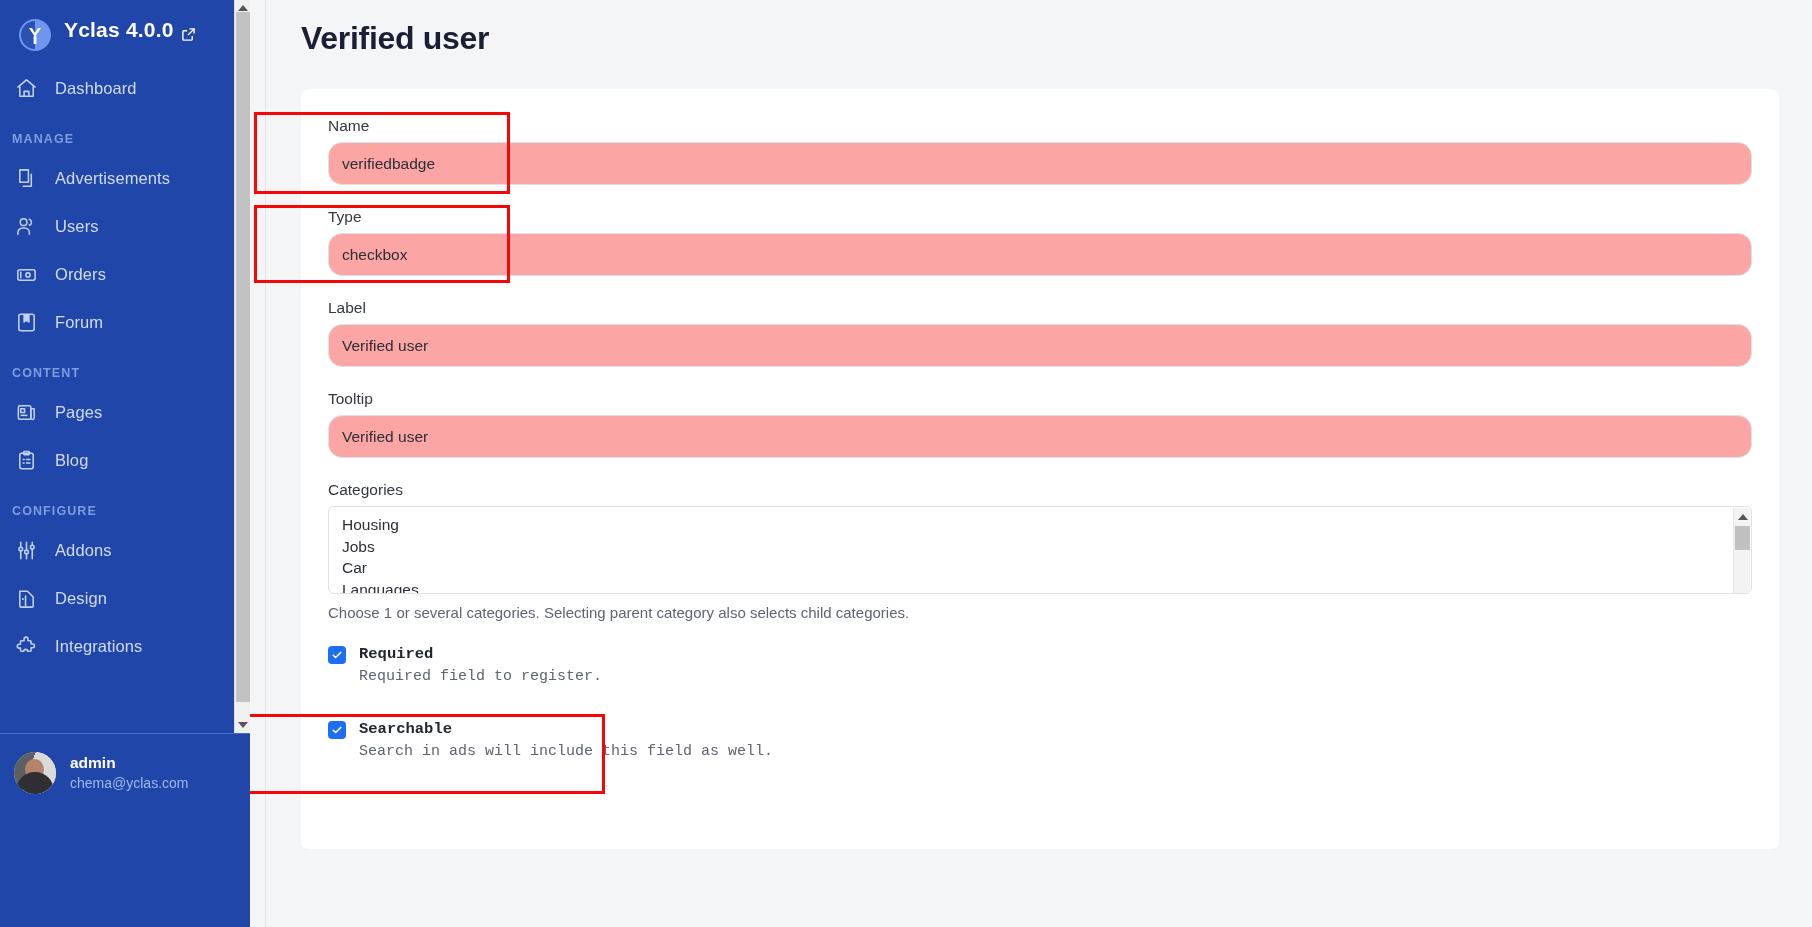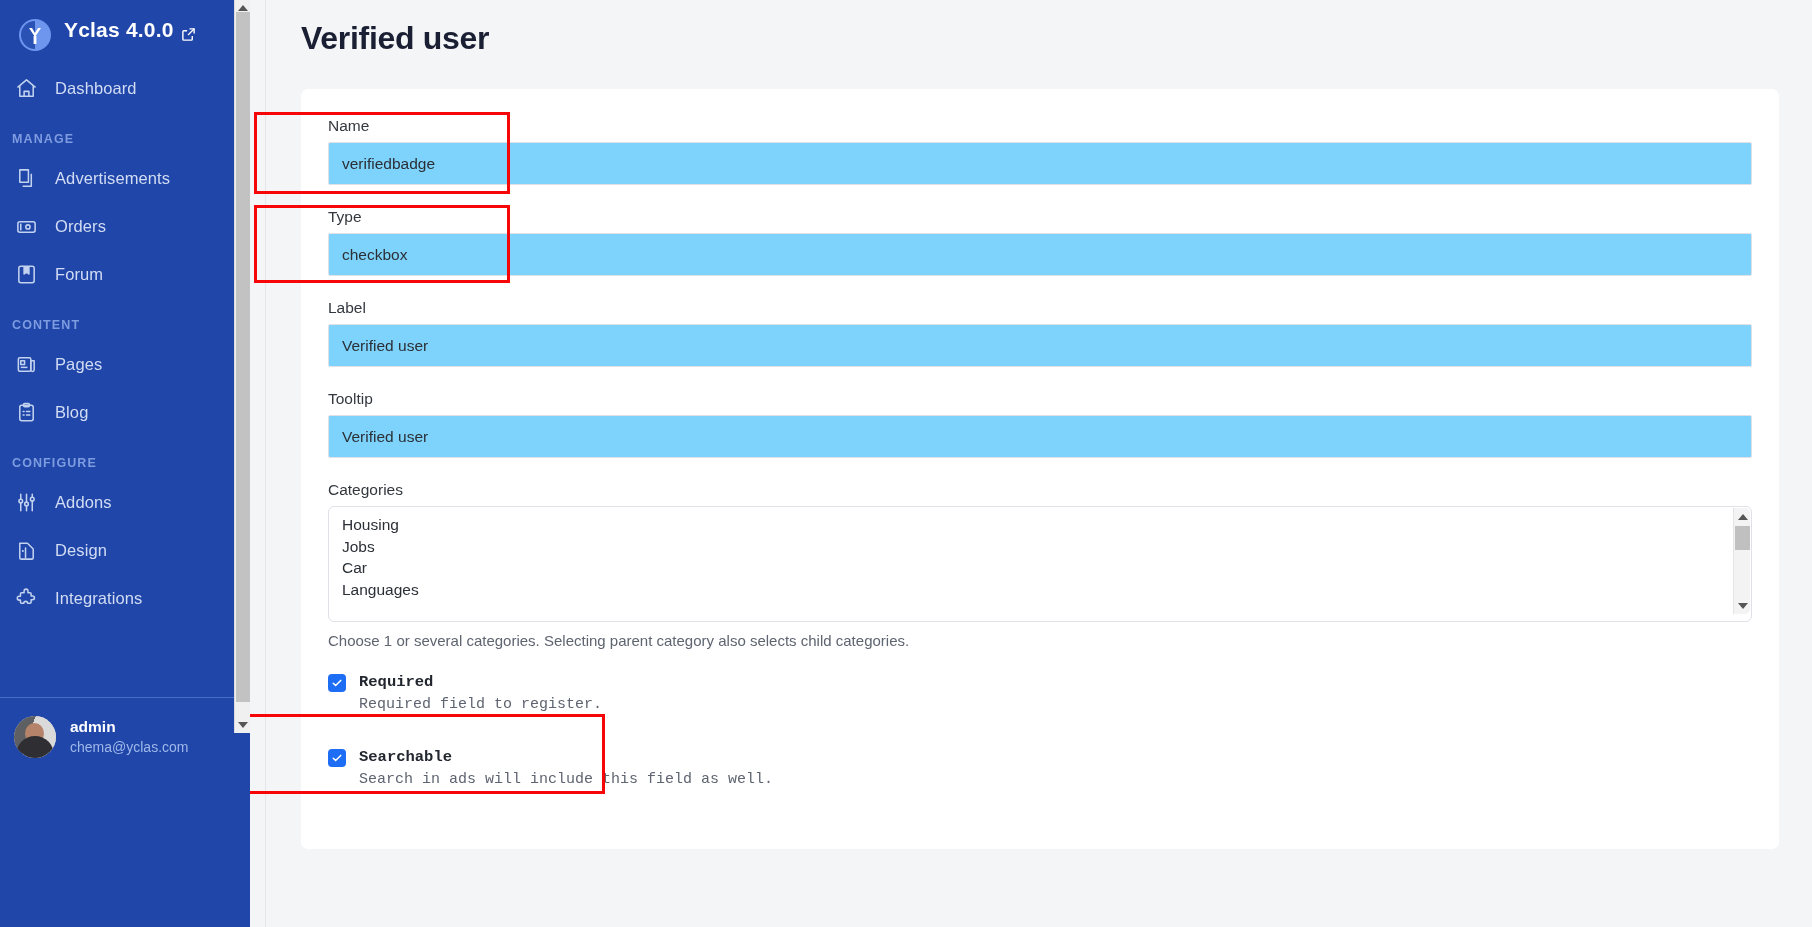--- a/index.html
+++ b/index.html
@@ -103,21 +103,21 @@
     display: flex; align-items: center; justify-content: center;
   }
   .sb-arrow.up { top: 0; }
   .sb-arrow.down { bottom: 0; }
   .tri { width: 0; height: 0; }
   .tri.up { border-left: 5px solid transparent; border-right: 5px solid transparent; border-bottom: 6px solid #555; }
   .tri.down { border-left: 5px solid transparent; border-right: 5px solid transparent; border-top: 6px solid #555; }
 
   
   .user-box {
-    height: 230px;
+    height: 194px;
     border-top: 1px solid #4a6dc4;
     background: #1f46a8;
     display: flex;
     align-items: flex-start;
     gap: 14px;
     padding: 18px 0 0 14px;
   }
   .avatar {
     width: 42px; height: 42px;
     border-radius: 50%;
@@ -178,34 +178,34 @@
     display: block;
     font-size: 15.5px;
     color: #33383f;
     margin-bottom: 7px;
     font-weight: normal;
   }
   .form-control {
     width: 100%;
     height: 43px;
     border: 1px solid #dfe1e6;
-    border-radius: 2px;
+    border-radius: 14px;
     padding: 0 13px;
     font-size: 15.5px;
     color: #2b2f36;
     font-family: "Liberation Sans", sans-serif;
-    background: #7dd3fc;
+    background: #fca5a5;
     outline: none;
   }
 
   
   .listbox-wrap { position: relative; width: 100%; }
   .listbox {
     width: 100%;
-    height: 116px;
+    height: 88px;
     border: 1px solid #dfe1e6;
     border-radius: 6px;
     background: #fff;
     overflow: hidden;
     padding: 7px 0 2px 0;
     position: relative;
   }
   .listbox-opt {
     font-size: 15.5px;
     color: #2b2f36;
@@ -335,20 +335,30 @@
       <div class="nav-item">
         <span class="nav-icon">
           <svg viewBox="0 0 24 24" width="23" height="23" fill="none" stroke="#c3d2ef" stroke-width="1.6" stroke-linejoin="round">
             <path d="M14 3H5v13h9z"></path>
               <path d="M17 7v13H8"></path>
           </svg>
         </span>
         <span class="nav-label">Advertisements</span>
       </div>
 
+      <div class="nav-item">
+        <span class="nav-icon">
+          <svg viewBox="0 0 24 24" width="23" height="23" fill="none" stroke="#c3d2ef" stroke-width="1.6" stroke-linecap="round" stroke-linejoin="round">
+            <circle cx="9" cy="7.5" r="3.5"></circle>
+              <path d="M3 20v-1.5a5 5 0 0 1 5-5h2a5 5 0 0 1 5 5V20"></path>
+            <path d="M15 4.5a3.3 3.3 0 0 1 0 6.2"></path>
+          </svg>
+        </span>
+        <span class="nav-label">Users</span>
+      </div>
 
       <div class="nav-item">
         <span class="nav-icon">
           <svg viewBox="0 0 24 24" width="23" height="23" fill="none" stroke="#c3d2ef" stroke-width="1.6" stroke-linejoin="round">
             <rect x="3" y="7" width="18" height="11" rx="2"></rect>
               <circle cx="13.5" cy="12.5" r="2.2"></circle>
             <path d="M6 9v7"></path>
           </svg>
         </span>
         <span class="nav-label">Orders</span>

